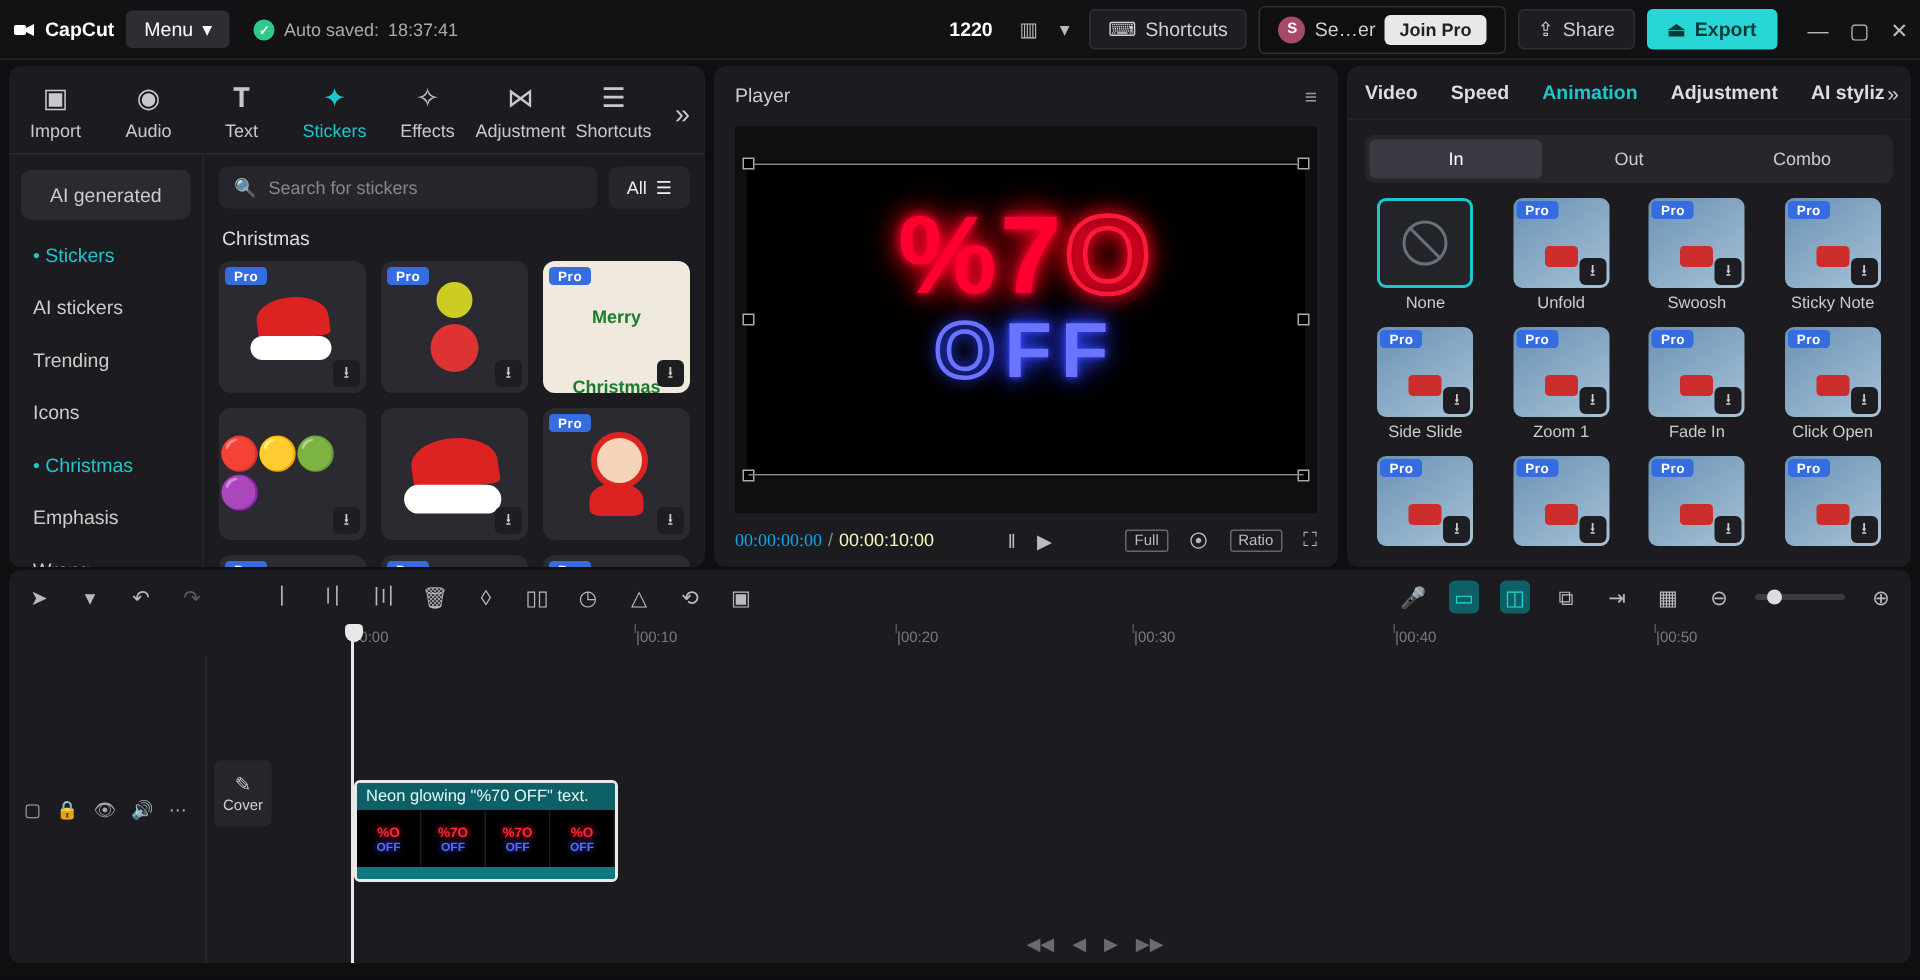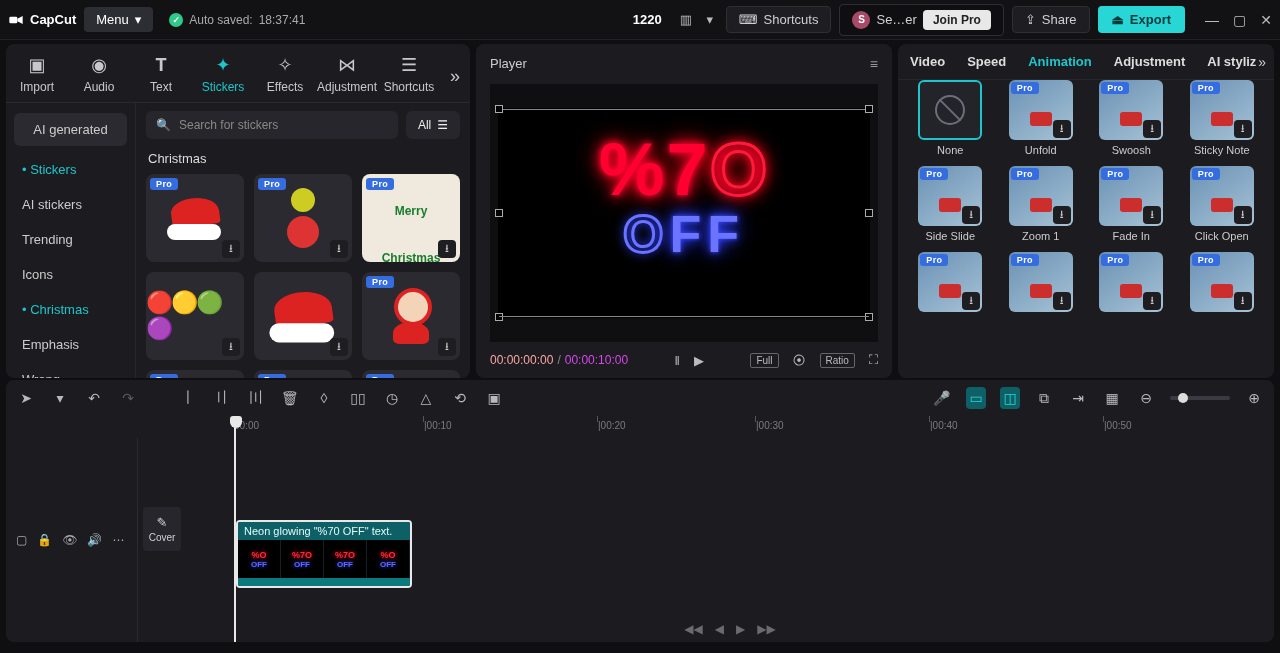--- a/index.html
+++ b/index.html
@@ -74,21 +74,21 @@
 .handle { position: absolute; width: 8px; height: 8px; background: #000; border: 1px solid #aaa; }
 .handle.tl { top: -4px; left: -4px; } .handle.tr { top: -4px; right: -4px; }
 .handle.bl { bottom: -4px; left: -4px; } .handle.br { bottom: -4px; right: -4px; }
 .handle.ml { top: 50%; left: -4px; margin-top: -4px; } .handle.mr { top: 50%; right: -4px; margin-top: -4px; }
 .neon-text { position: absolute; width: 100%; top: 18px; text-align: center; font-family: Arial; font-weight: 700; }
 .neon-pct { font-size: 74px; color: #ff0030; text-shadow: 0 0 6px #ff0030, 0 0 14px #ff0030, 0 0 24px #f00; letter-spacing: 2px; }
 .neon-off { font-size: 52px; color: #6a74ff; text-shadow: 0 0 4px #3a4aff, 0 0 12px #3040ff, 0 0 22px #2a3aff; letter-spacing: 6px; margin-top: -8px; }
 .neon-pct .o-red { -webkit-text-stroke: 3px #ff1a3a; color: transparent; text-shadow: 0 0 12px #ff0030, 0 0 20px #f00; }
 .neon-off .o-blue { -webkit-text-stroke: 3px #6a74ff; color: transparent; text-shadow: 0 0 12px #3040ff; }
 .center-controls { display: flex; align-items: center; justify-content: space-between; padding: 10px 14px; font-size: 12px; }
-.time-disp .cur { color: #fca5a5; } .time-disp .sep{ color:#888; margin:0 4px;} .time-disp .tot { color: #d946ef; }
+.time-disp .cur { color: #0ea5e9; font-family: Liberation Serif, serif; } .time-disp .sep{ color:#888; margin:0 4px;} .time-disp .tot { color: #fef9c3; }
 .center-controls .icons { display: flex; gap: 14px; color: #bbb; font-size: 13px; align-items: center; }
 .center-controls .icons span { cursor: pointer; }
 .ratio-box { border: 1px solid #666; padding: 1px 5px; font-size: 10px; border-radius: 2px; }
 
 
 .right { width: 376px; }
 .right-tabs { display: flex; padding: 10px 2px 10px 12px; gap: 22px; font-size: 13px; border-bottom: 1px solid #26262b; overflow: hidden; white-space: nowrap; position: relative; }
 .right-tabs::after { content: "»"; position: absolute; right: 8px; top: 10px; color: #ccc; font-size: 14px; }
 .rtab { cursor: pointer; color: #ddd; font-weight: 600; }
 .rtab.active { color: #1cc6cc; }
@@ -324,20 +324,25 @@
     </div>
   </div>
 
   <div class="panel right">
     <div class="right-tabs" id="right-tabs">
         <span class="rtab">Video</span>
         <span class="rtab">Speed</span>
         <span class="rtab active">Animation</span>
         <span class="rtab">Adjustment</span>
         <span class="rtab">AI styliz</span>
+      </div>
+    <div class="seg" id="segment">
+        <div class="active">In</div>
+        <div>Out</div>
+        <div>Combo</div>
       </div>
     <div class="anim-grid" id="anim-grid">
         <div class="anim-item">
           <div class="anim-thumb none"></div>
           <div class="anim-label">None</div>
         </div>
         <div class="anim-item">
           <div class="anim-thumb">
             <span class="pro-badge">Pro</span>
             <div class="gondola"></div>

